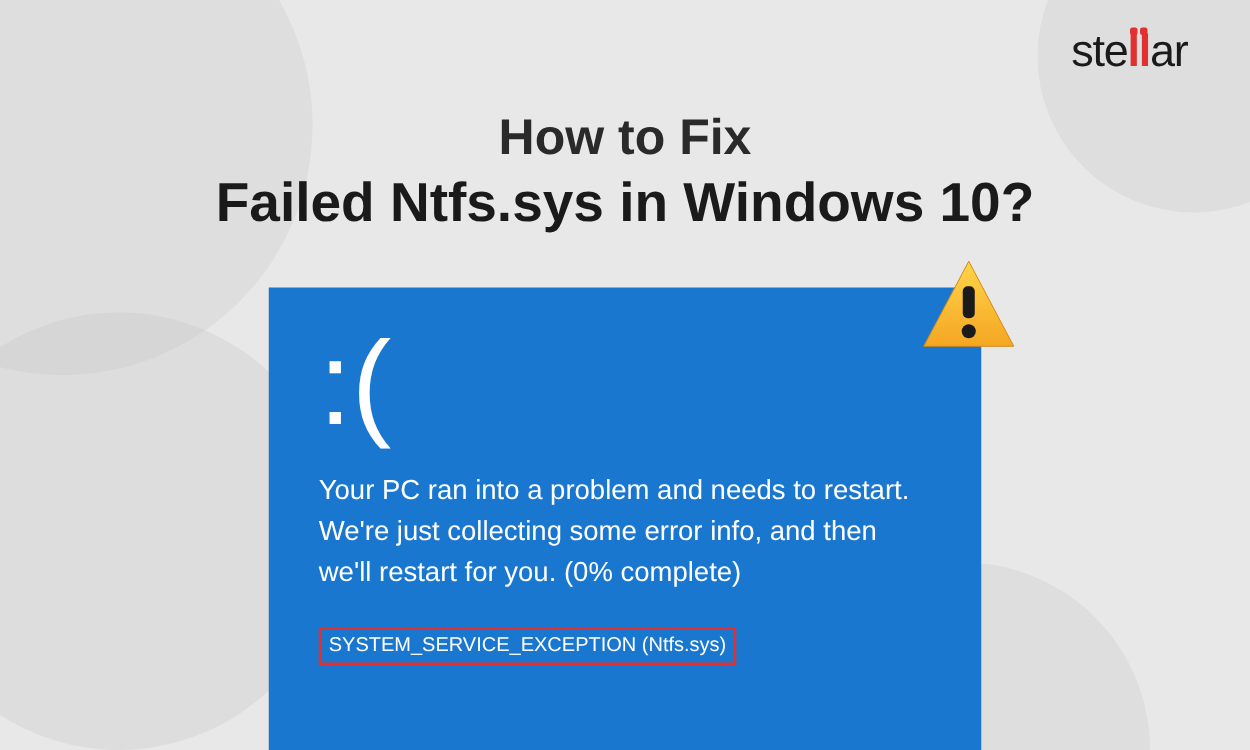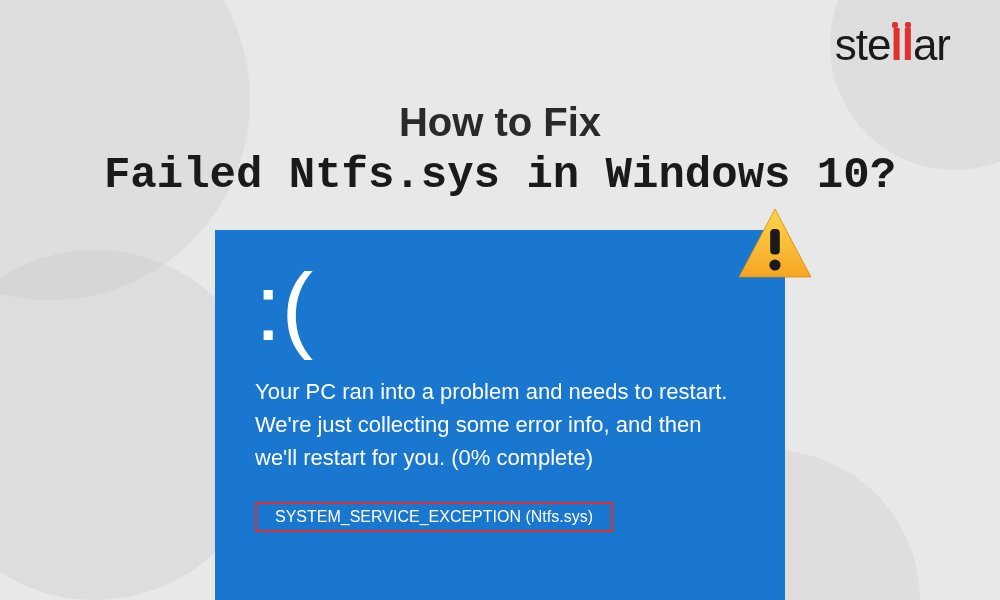--- a/index.html
+++ b/index.html
@@ -48,21 +48,21 @@
       height: 250px;
       border-radius: 50%;
       background: rgba(200,200,200,0.3);
       top: -80px;
       right: -80px;
     }
     .logo {
       position: absolute;
       top: 20px;
       right: 50px;
-      font-size: 44px;
+      font-size: 36px;
       font-weight: 500;
       color: #1a1a1a;
       letter-spacing: -1px;
       z-index: 10;
     }
     .logo .ll {
       color: #e03030;
       font-weight: 700;
       position: relative;
     }
@@ -81,37 +81,36 @@
       position: absolute;
       width: 6px;
       height: 6px;
       background: #e03030;
       border-radius: 2px;
       top: 2px;
       right: 2px;
     }
     .title {
       position: absolute;
-      top: 100px;
+      top: 88px;
       left: 0;
       width: 100%;
       text-align: center;
       z-index: 5;
     }
     .title-line1 {
       font-size: 40px;
       font-weight: 700;
       color: #2a2a2a;
       margin-bottom: 5px;
     }
     .title-line2 {
       font-size: 44px;
       font-weight: 800;
       color: #1a1a1a;
-      font-family: Liberation Mono, monospace;
     }
     .bsod {
       position: absolute;
       top: 230px;
       left: 215px;
       width: 570px;
       height: 370px;
       background: #1a77d0;
       padding: 30px 40px;
       color: #fff;
@@ -130,21 +129,21 @@
       margin-bottom: 28px;
       font-weight: 300;
     }
     .bsod-text2 {
       font-size: 15px;
       margin-bottom: 12px;
       font-weight: 300;
     }
     .error-code {
       font-size: 16px;
-      padding: 4px 18px;
+      padding: 4px 6px;
       border: 2px solid #e03030;
       display: inline-block;
       font-weight: 300;
     }
     .warning-icon {
       position: absolute;
       top: 205px;
       right: 185px;
       width: 80px;
       height: 80px;

